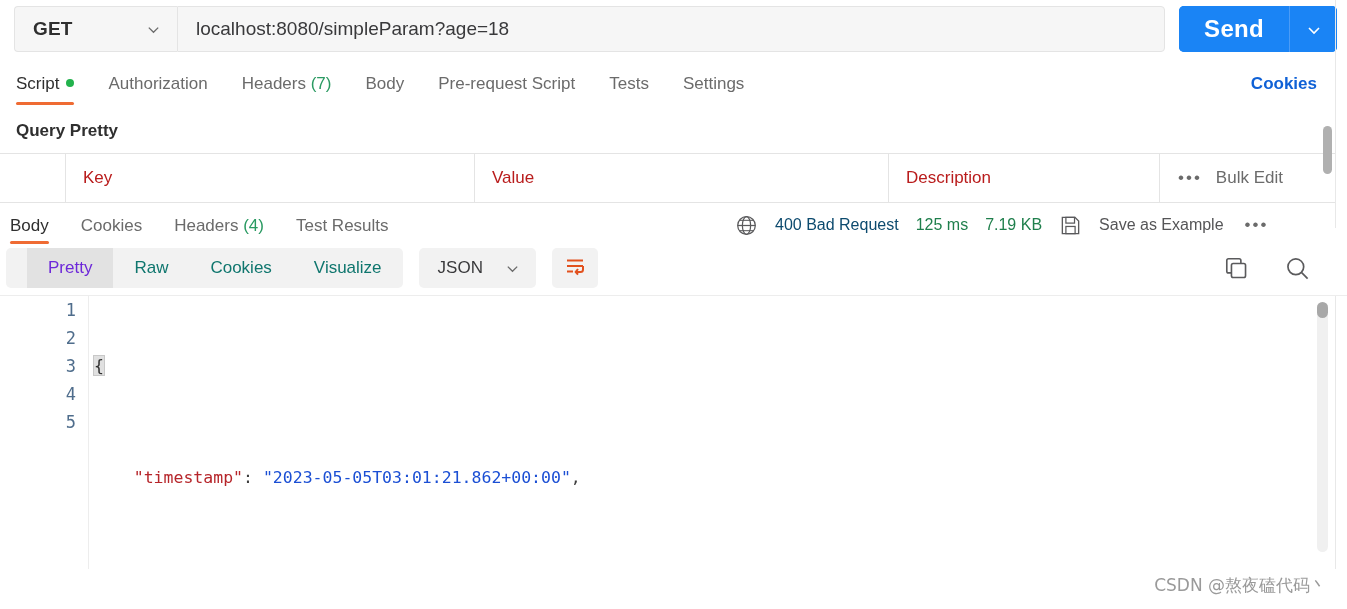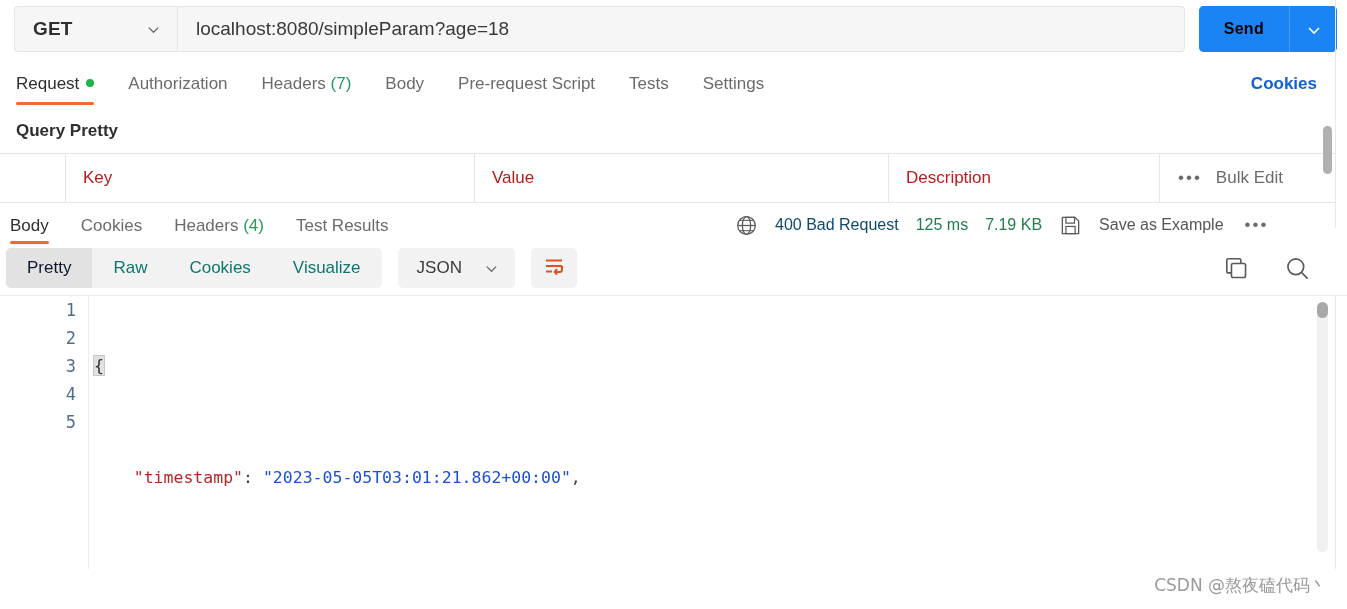--- a/index.html
+++ b/index.html
@@ -75,22 +75,22 @@
   }
   .send-wrap {
     display: flex;
     margin: 6px 0 10px 14px;
     border-radius: 5px;
     overflow: hidden;
     background: #1a84f5;
   }
   .send-btn {
     background: #1a84f5;
-    color: #000000;
-    font-size: 16px;
+    color: #ffffff;
+    font-size: 24px;
     font-weight: bold;
     border: none;
     padding: 0 25px;
     cursor: pointer;
     font-family: "Liberation Sans", sans-serif;
     letter-spacing: .3px;
   }
   .send-split {
     width: 1px;
     background: #4b9cf7;
@@ -304,21 +304,22 @@
   .seg-item {
     display: flex;
     align-items: center;
     padding: 0 21px;
     font-size: 17px;
     color: #0f766e;
     cursor: pointer;
   }
   .seg-item.active {
     background: #e2e2e2;
-    color: #0f172a;
+    color: #6d28d9;
+    margin-left: 21px;
   }
   .json-select {
     margin-left: 16px;
     background: #f2f2f2;
     border-radius: 5px;
     height: 40px;
     display: flex;
     align-items: center;
     gap: 22px;
     padding: 0 16px 0 19px;
@@ -451,21 +452,21 @@
             </svg>
         </span>
       </div>
     </div>
   </div>
 
   <div class="right-edge-line"></div>
 
   <div class="req-tabs">
     <div class="req-tab active">
-      <span>Request</span><span class="dot-green"></span>
+      <span>Script</span><span class="dot-green"></span>
     </div>
     <div class="req-tab">
       <span>Authorization</span>
     </div>
     <div class="req-tab">
       <span>Headers</span>
       <span class="tab-count">(7)</span>
     </div>
     <div class="req-tab">
       <span>Body</span>

